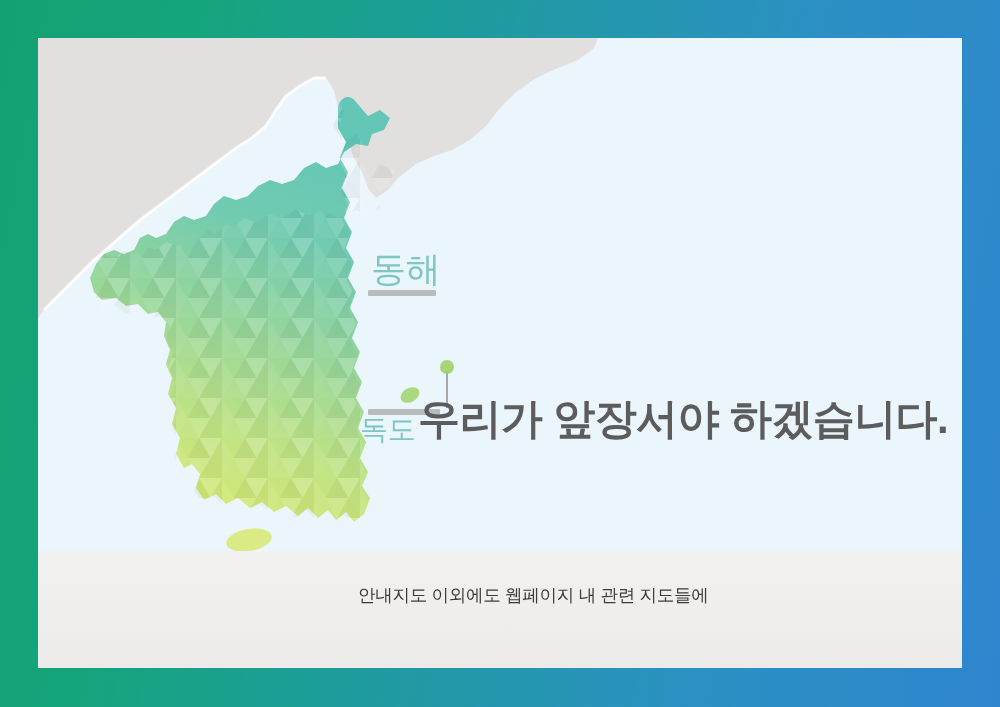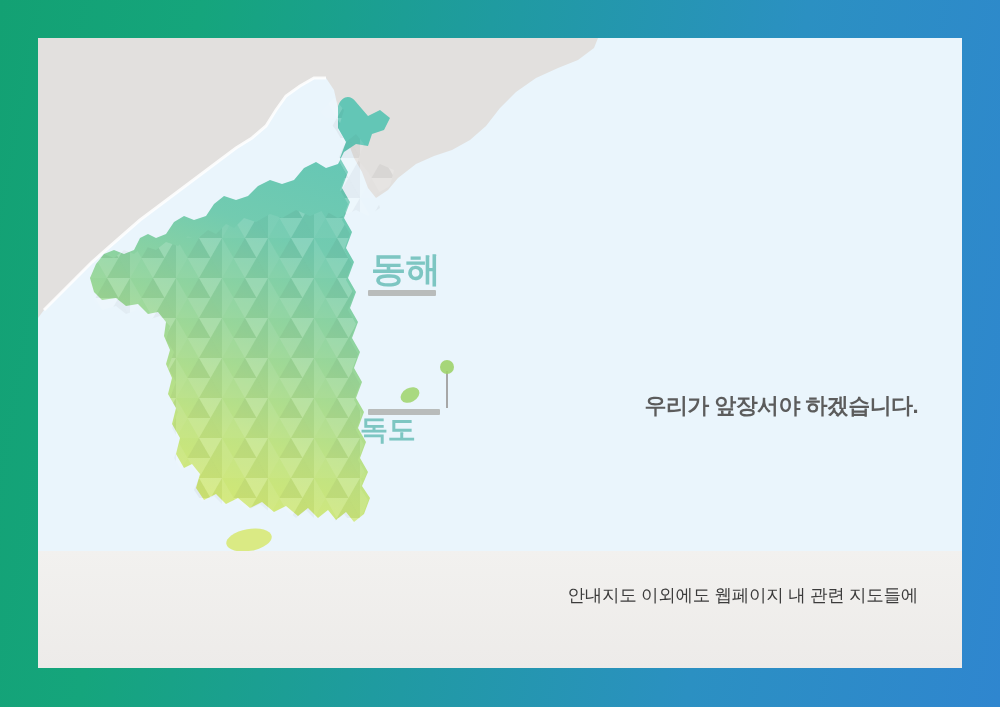--- a/index.html
+++ b/index.html
@@ -38,21 +38,21 @@
     left: 0;
     top: 0;
     width: 924px;
     height: 630px;
     display: block;
   }
 
   
   .sea-label {
     position: absolute;
-    font-weight: 700;
+    font-weight: 400;
     color: #7dc6c2;
     letter-spacing: -0.01em;
     line-height: 1;
     white-space: nowrap;
     user-select: none;
   }
   #label-donghae {
     left: 333px;
     top: 213px;
     font-size: 35px;
@@ -87,37 +87,36 @@
     width: 500px;
     text-align: right;
     line-height: 1.30;
     font-size: 33px;
     font-weight: 700;
     letter-spacing: -0.018em;
     color: #5c5c5c;
   }
   #headline .accent { color: #3b8fd4; }
   #headline .line { display: block; white-space: nowrap; }
-  #headline .line-3 { font-size: 22px; }
+  #headline .line-3 { font-size: 42px; }
 
   
   #footer-band {
     position: absolute;
     left: 0;
     right: 0;
     top: 513px;
     height: 117px;
     background: linear-gradient(180deg, #f2f1ef 0%, #edebe9 100%);
   }
   #footer-caption {
     position: absolute;
     right: 44px;
     top: 30px;
     width: 560px;
-    text-align: right;
     font-size: 17.5px;
     line-height: 1.62;
     letter-spacing: -0.015em;
     color: #3b3b3b;
   }
   #footer-caption .line { display: block; white-space: nowrap; }
 </style>
 </head>
 <body>
 

